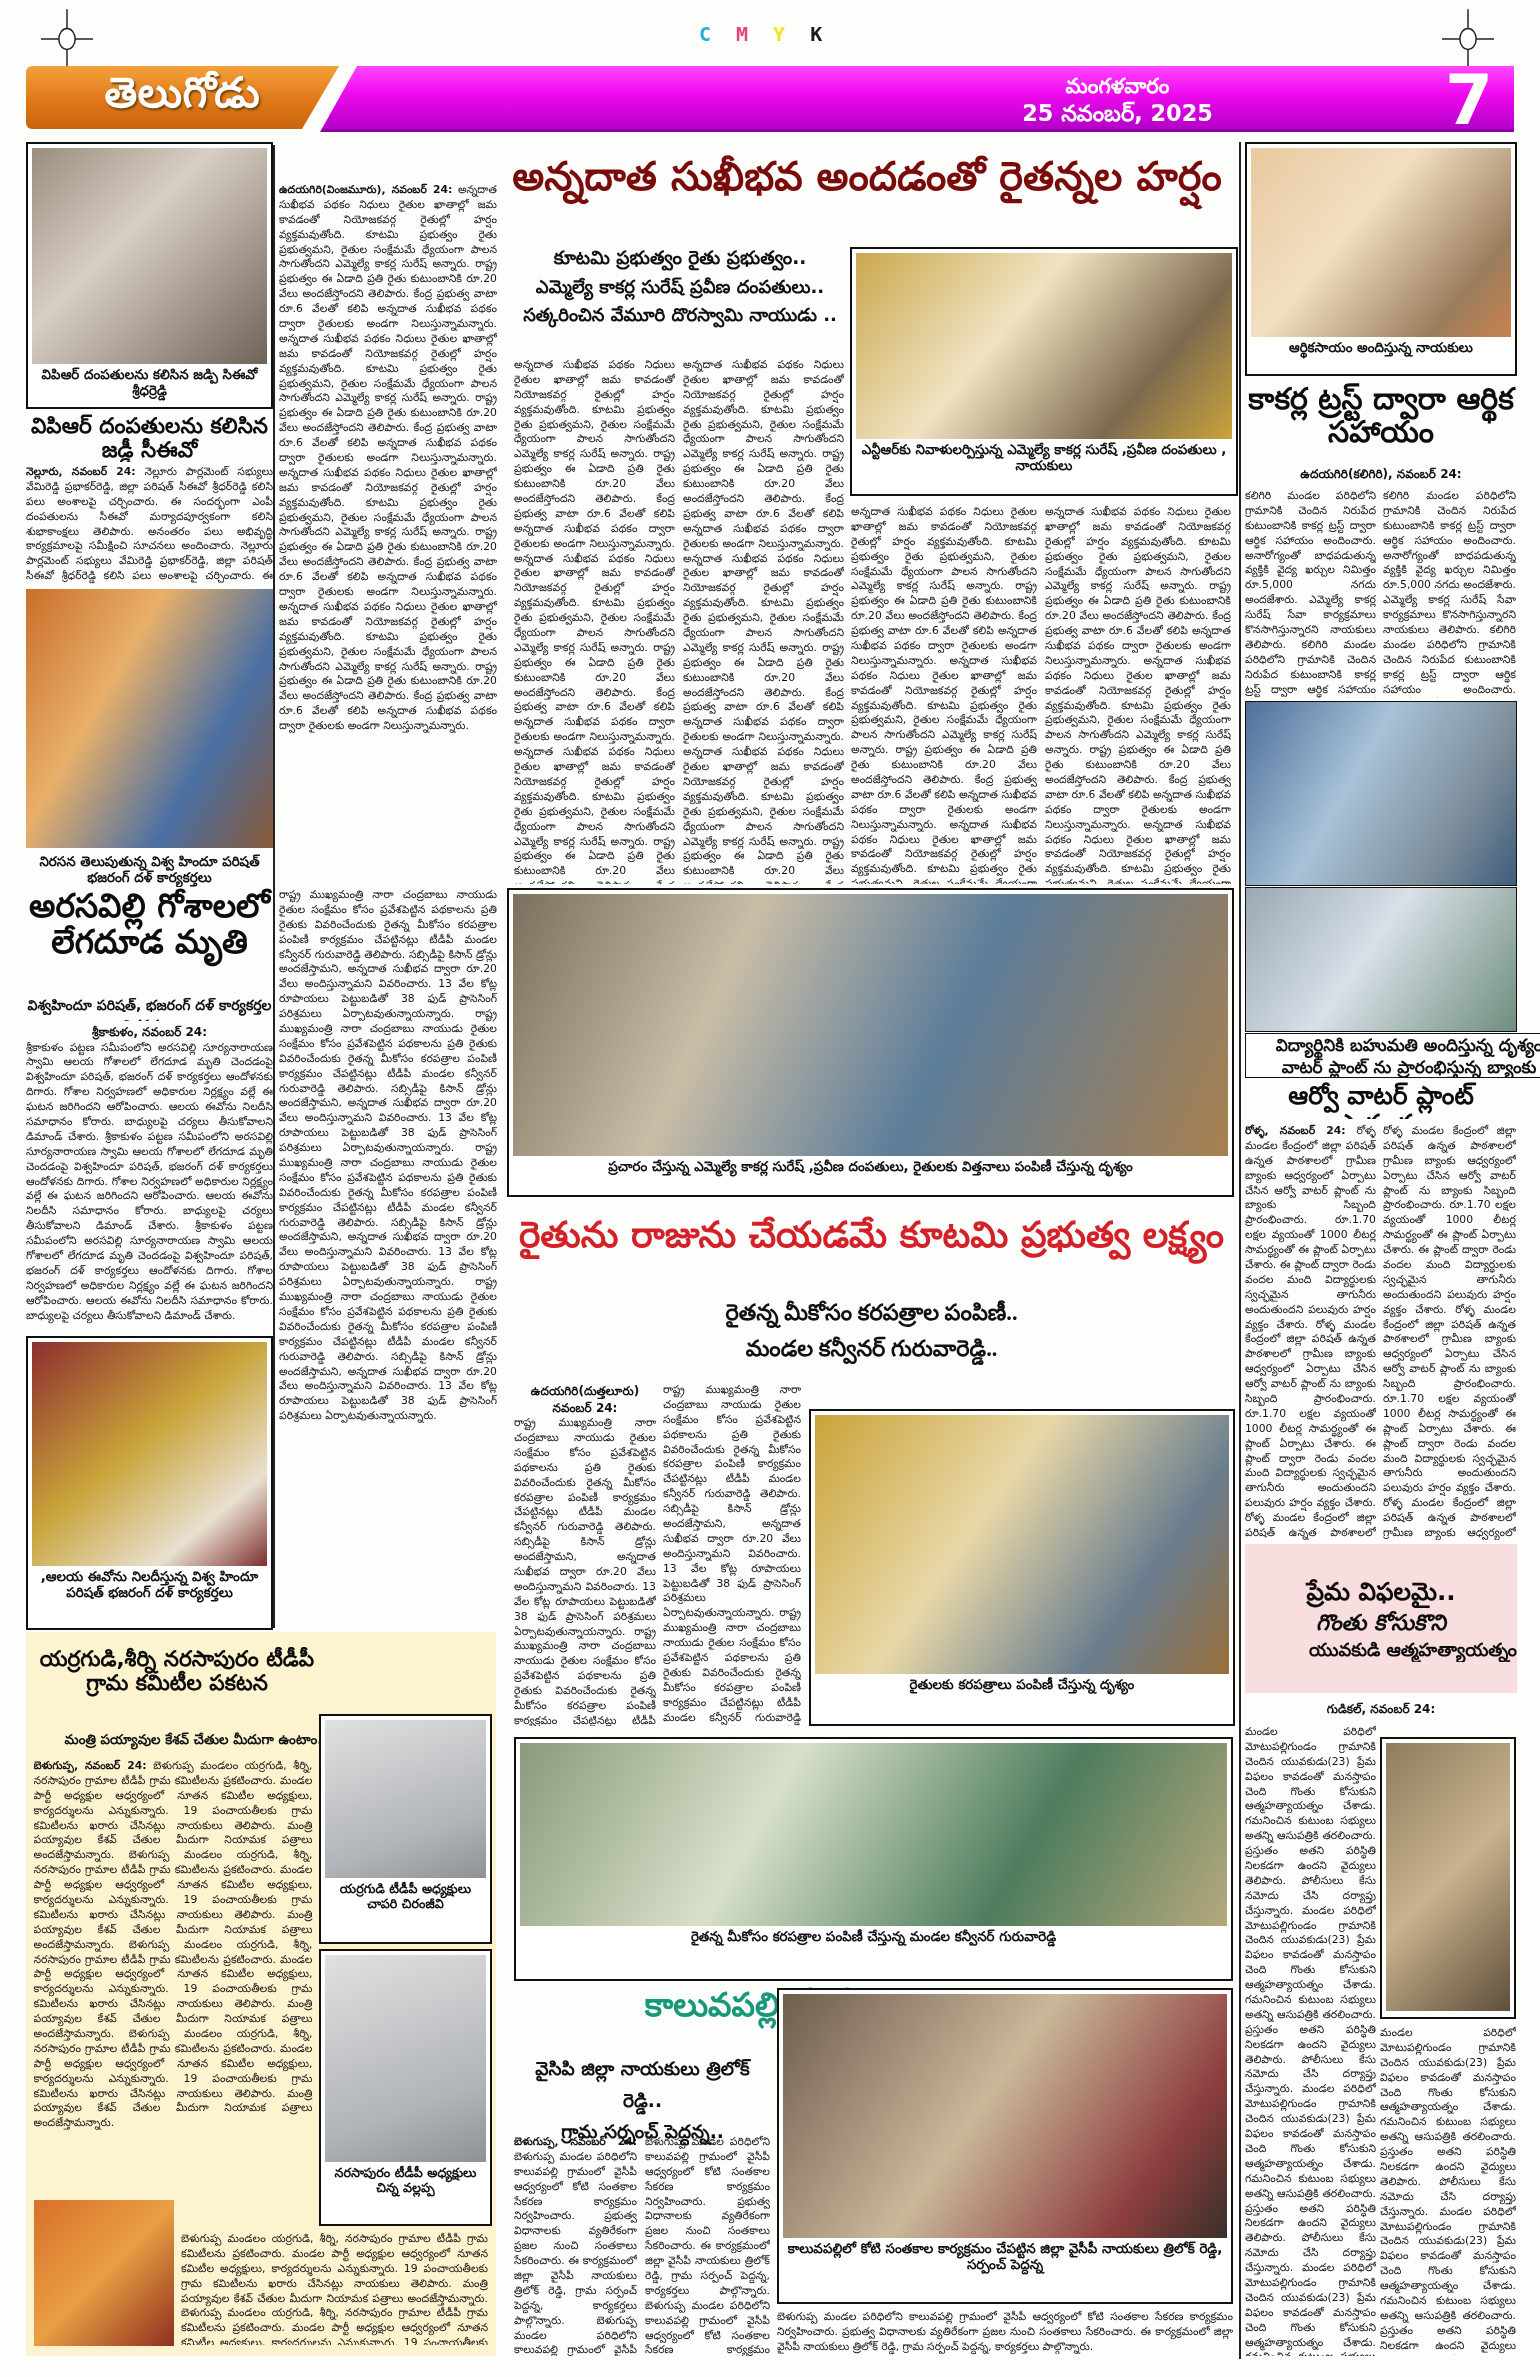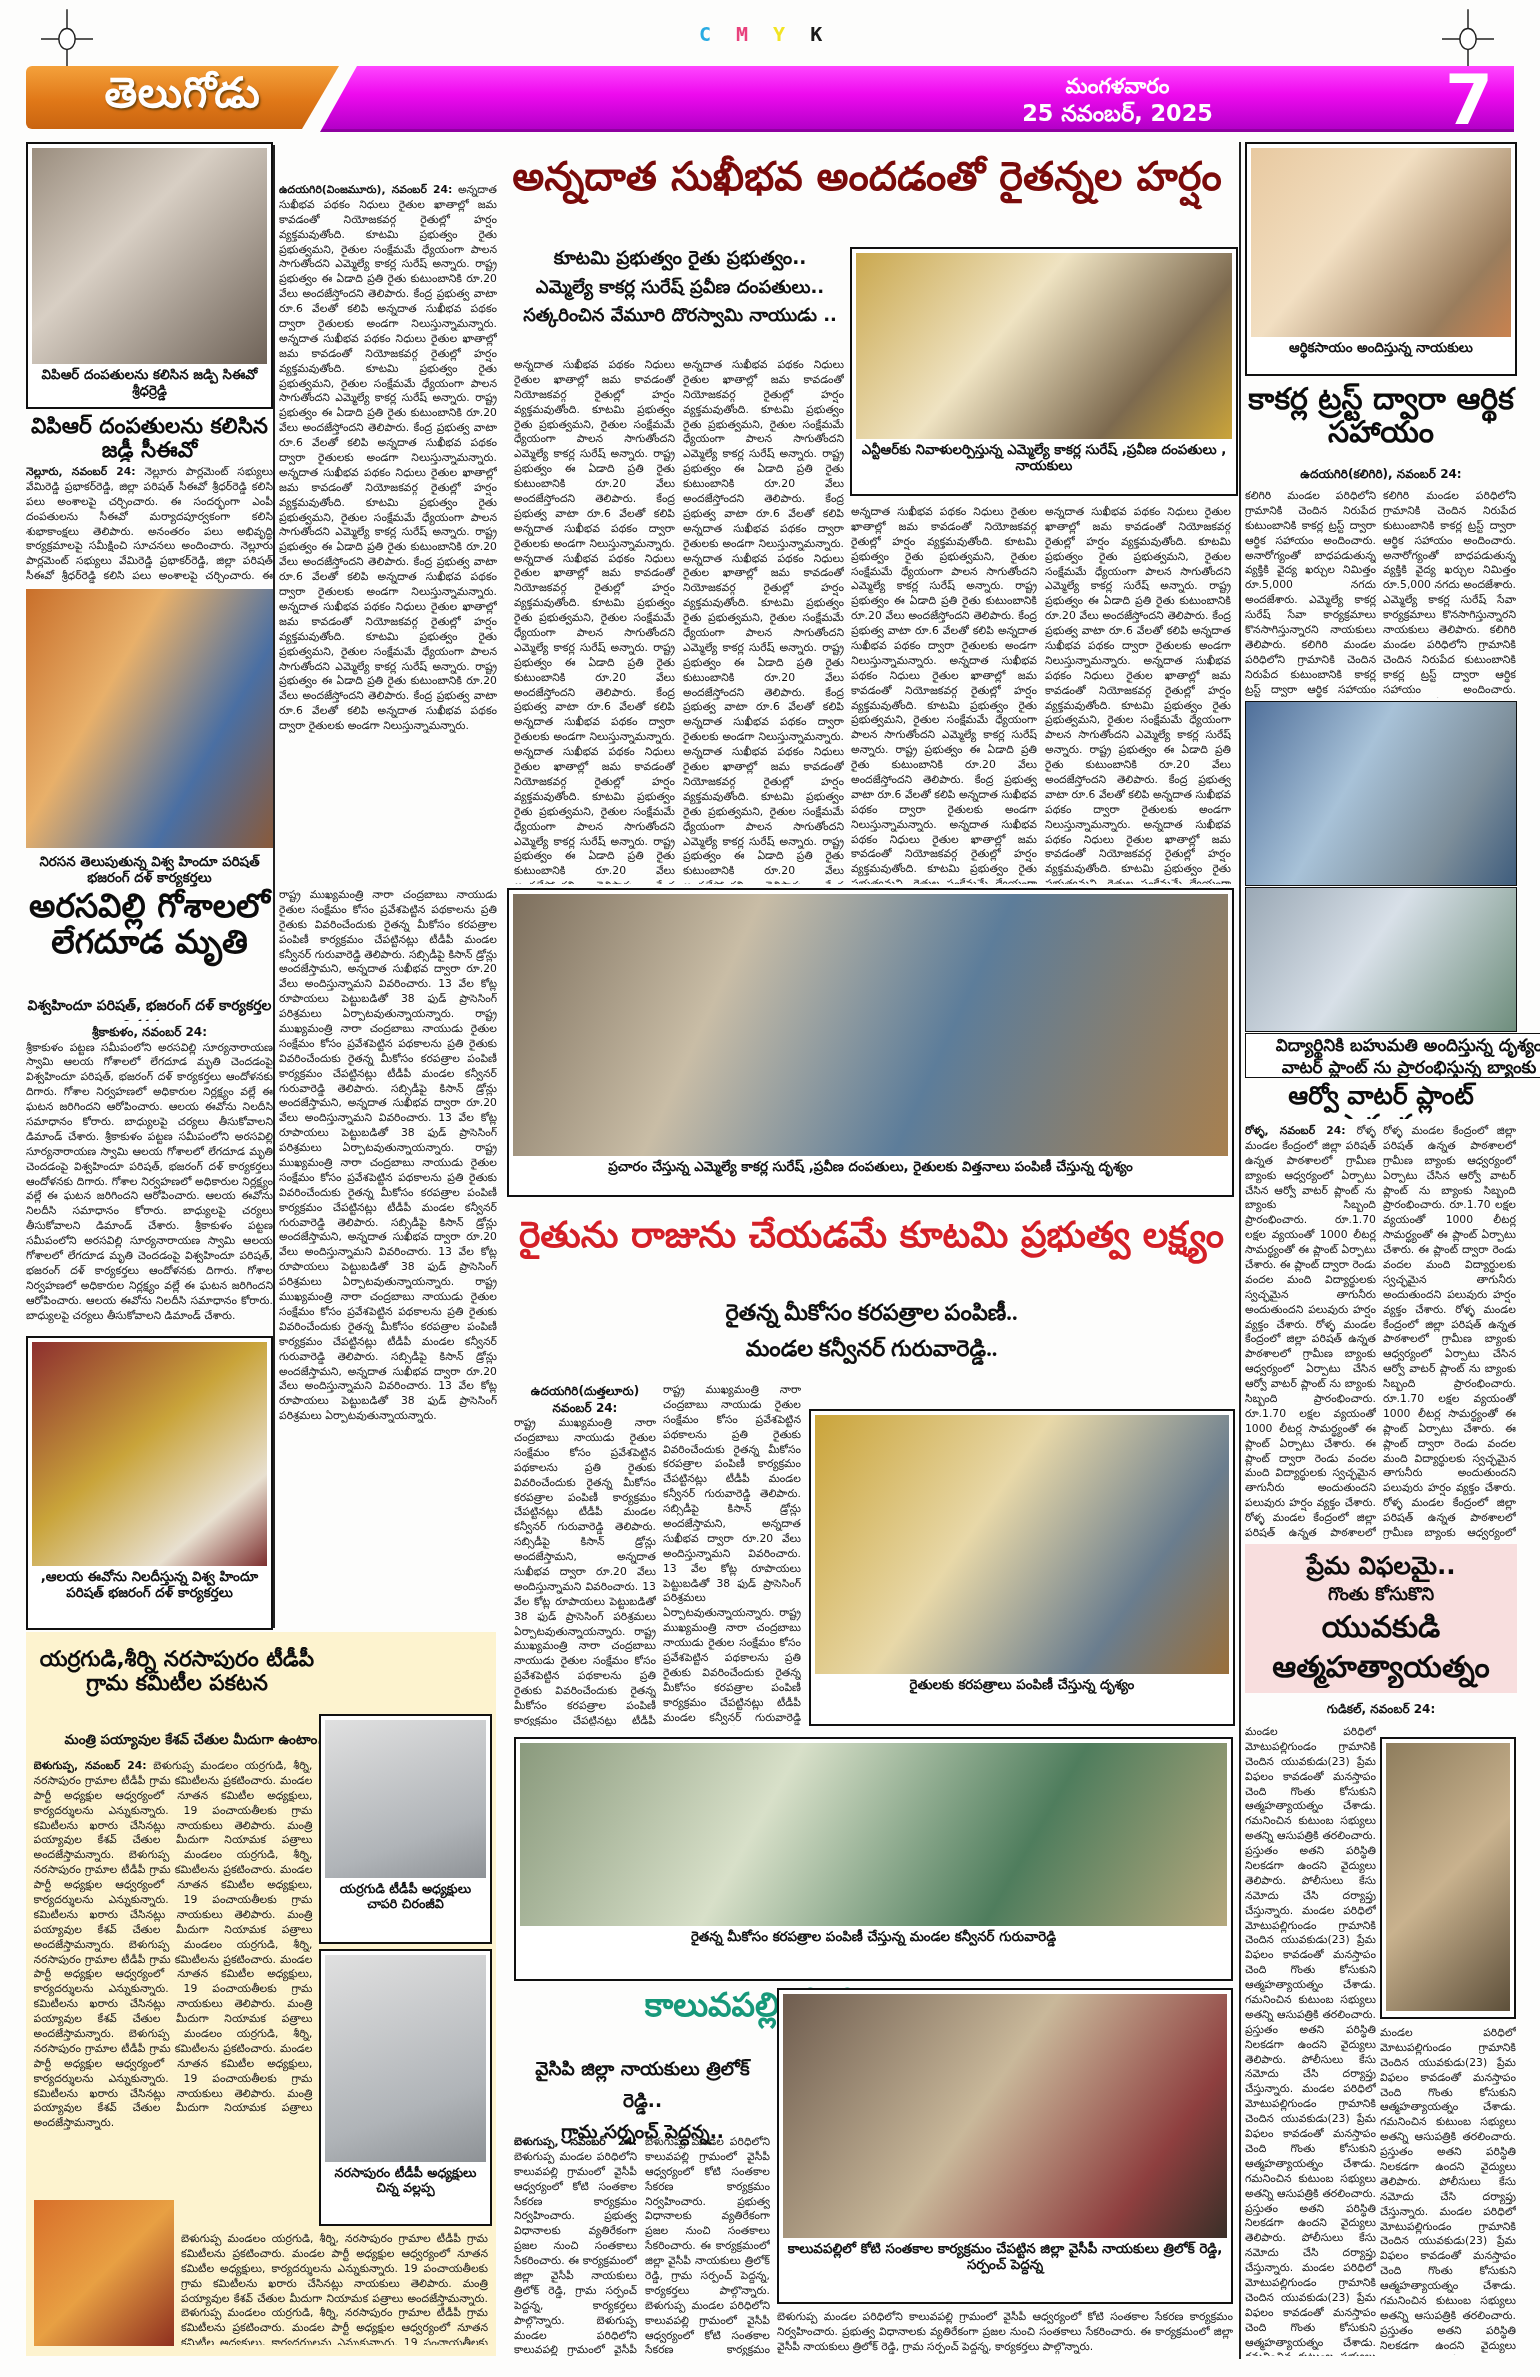--- a/index.html
+++ b/index.html
@@ -211,22 +211,22 @@
   </div>
   <div class="abs hl hl-black" style="left:1245px;top:1082px;width:272px;height:37px;font-size:25px;">ఆర్వో వాటర్ ప్లాంట్ ప్రారంభం</div>
   <div class="abs body-txt" style="left:1245px;top:1124px;width:131px;height:416px;">
     <span class="dl">రోళ్ళ, నవంబర్ 24:</span>
     <span>రోళ్ళ మండల కేంద్రంలో జిల్లా పరిషత్ ఉన్నత పాఠశాలలో గ్రామీణ బ్యాంకు ఆధ్వర్యంలో ఏర్పాటు చేసిన ఆర్వో వాటర్ ప్లాంట్ ను బ్యాంకు సిబ్బంది ప్రారంభించారు. రూ.1.70 లక్షల వ్యయంతో 1000 లీటర్ల సామర్థ్యంతో ఈ ప్లాంట్ ఏర్పాటు చేశారు. ఈ ప్లాంట్ ద్వారా రెండు వందల మంది విద్యార్థులకు స్వచ్ఛమైన తాగునీరు అందుతుందని పలువురు హర్షం వ్యక్తం చేశారు. రోళ్ళ మండల కేంద్రంలో జిల్లా పరిషత్ ఉన్నత పాఠశాలలో గ్రామీణ బ్యాంకు ఆధ్వర్యంలో ఏర్పాటు చేసిన ఆర్వో వాటర్ ప్లాంట్ ను బ్యాంకు సిబ్బంది ప్రారంభించారు. రూ.1.70 లక్షల వ్యయంతో 1000 లీటర్ల సామర్థ్యంతో ఈ ప్లాంట్ ఏర్పాటు చేశారు. ఈ ప్లాంట్ ద్వారా రెండు వందల మంది విద్యార్థులకు స్వచ్ఛమైన తాగునీరు అందుతుందని పలువురు హర్షం వ్యక్తం చేశారు. రోళ్ళ మండల కేంద్రంలో జిల్లా పరిషత్ ఉన్నత పాఠశాలలో గ్రామీణ బ్యాంకు ఆధ్వర్యంలో ఏర్పాటు చేసిన ఆర్వో వాటర్ ప్లాంట్ ను బ్యాంకు సిబ్బంది ప్రారంభించారు. రూ.1.70 లక్షల వ్యయంతో 1000 లీటర్ల సామర్థ్యంతో ఈ ప్లాంట్ ఏర్పాటు చేశారు. ఈ ప్లాంట్ ద్వారా రెండు వందల మంది విద్యార్థులకు స్వచ్ఛమైన తాగునీరు అందుతుందని పలువురు హర్షం వ్యక్తం చేశారు.</span>
   </div>
   <div class="abs body-txt" style="left:1383px;top:1124px;width:133px;height:416px;">రోళ్ళ మండల కేంద్రంలో జిల్లా పరిషత్ ఉన్నత పాఠశాలలో గ్రామీణ బ్యాంకు ఆధ్వర్యంలో ఏర్పాటు చేసిన ఆర్వో వాటర్ ప్లాంట్ ను బ్యాంకు సిబ్బంది ప్రారంభించారు. రూ.1.70 లక్షల వ్యయంతో 1000 లీటర్ల సామర్థ్యంతో ఈ ప్లాంట్ ఏర్పాటు చేశారు. ఈ ప్లాంట్ ద్వారా రెండు వందల మంది విద్యార్థులకు స్వచ్ఛమైన తాగునీరు అందుతుందని పలువురు హర్షం వ్యక్తం చేశారు. రోళ్ళ మండల కేంద్రంలో జిల్లా పరిషత్ ఉన్నత పాఠశాలలో గ్రామీణ బ్యాంకు ఆధ్వర్యంలో ఏర్పాటు చేసిన ఆర్వో వాటర్ ప్లాంట్ ను బ్యాంకు సిబ్బంది ప్రారంభించారు. రూ.1.70 లక్షల వ్యయంతో 1000 లీటర్ల సామర్థ్యంతో ఈ ప్లాంట్ ఏర్పాటు చేశారు. ఈ ప్లాంట్ ద్వారా రెండు వందల మంది విద్యార్థులకు స్వచ్ఛమైన తాగునీరు అందుతుందని పలువురు హర్షం వ్యక్తం చేశారు. రోళ్ళ మండల కేంద్రంలో జిల్లా పరిషత్ ఉన్నత పాఠశాలలో గ్రామీణ బ్యాంకు ఆధ్వర్యంలో ఏర్పాటు చేసిన ఆర్వో వాటర్ ప్లాంట్ ను బ్యాంకు సిబ్బంది ప్రారంభించారు. రూ.1.70 లక్షల వ్యయంతో 1000 లీటర్ల సామర్థ్యంతో ఈ ప్లాంట్ ఏర్పాటు చేశారు. ఈ ప్లాంట్ ద్వారా రెండు వందల మంది విద్యార్థులకు స్వచ్ఛమైన తాగునీరు అందుతుందని పలువురు హర్షం వ్యక్తం చేశారు.</div>
 
   <div class="abs pinkbox" style="left:1245px;top:1544px;width:272px;height:149px;">
     <div class="hl hl-black" style="font-size:24.6px;line-height:1.35;">ప్రేమ విఫలమై..</div>
-    <div class="hl hl-black" style="font-size:18px;line-height:1.35;">గొంతు కోసుకొని</div>
-    <div class="hl hl-black" style="font-size:30px;line-height:1.35;">యువకుడి ఆత్మహత్యాయత్నం</div>
+    <div class="hl hl-black" style="font-size:22px;line-height:1.35;font-style:italic;">గొంతు కోసుకొని</div>
+    <div class="hl hl-black" style="font-size:18px;line-height:1.35;text-align:right;">యువకుడి ఆత్మహత్యాయత్నం</div>
   </div>
   <div class="abs dl-center" style="left:1245px;top:1702px;width:272px;height:19.4px;">గుడికల్, నవంబర్ 24:</div>
   <div class="abs body-txt" style="left:1245px;top:1725px;width:131px;height:631px;">మండల పరిధిలో మోటుపల్లిగుండం గ్రామానికి చెందిన యువకుడు(23) ప్రేమ విఫలం కావడంతో మనస్తాపం చెంది గొంతు కోసుకుని ఆత్మహత్యాయత్నం చేశాడు. గమనించిన కుటుంబ సభ్యులు అతన్ని ఆసుపత్రికి తరలించారు. ప్రస్తుతం అతని పరిస్థితి నిలకడగా ఉందని వైద్యులు తెలిపారు. పోలీసులు కేసు నమోదు చేసి దర్యాప్తు చేస్తున్నారు. మండల పరిధిలో మోటుపల్లిగుండం గ్రామానికి చెందిన యువకుడు(23) ప్రేమ విఫలం కావడంతో మనస్తాపం చెంది గొంతు కోసుకుని ఆత్మహత్యాయత్నం చేశాడు. గమనించిన కుటుంబ సభ్యులు అతన్ని ఆసుపత్రికి తరలించారు. ప్రస్తుతం అతని పరిస్థితి నిలకడగా ఉందని వైద్యులు తెలిపారు. పోలీసులు కేసు నమోదు చేసి దర్యాప్తు చేస్తున్నారు. మండల పరిధిలో మోటుపల్లిగుండం గ్రామానికి చెందిన యువకుడు(23) ప్రేమ విఫలం కావడంతో మనస్తాపం చెంది గొంతు కోసుకుని ఆత్మహత్యాయత్నం చేశాడు. గమనించిన కుటుంబ సభ్యులు అతన్ని ఆసుపత్రికి తరలించారు. ప్రస్తుతం అతని పరిస్థితి నిలకడగా ఉందని వైద్యులు తెలిపారు. పోలీసులు కేసు నమోదు చేసి దర్యాప్తు చేస్తున్నారు. మండల పరిధిలో మోటుపల్లిగుండం గ్రామానికి చెందిన యువకుడు(23) ప్రేమ విఫలం కావడంతో మనస్తాపం చెంది గొంతు కోసుకుని ఆత్మహత్యాయత్నం చేశాడు. గమనించిన కుటుంబ సభ్యులు అతన్ని ఆసుపత్రికి తరలించారు. ప్రస్తుతం అతని పరిస్థితి నిలకడగా ఉందని వైద్యులు తెలిపారు. పోలీసులు కేసు నమోదు చేసి దర్యాప్తు చేస్తున్నారు.</div>
   <div class="abs pframe" style="left:1380px;top:1737px;width:136px;height:282px;">
     <div class="photo g-squat" style="height:268px;"></div>
   </div>
   <div class="abs body-txt" style="left:1380px;top:2026px;width:136px;height:329px;">మండల పరిధిలో మోటుపల్లిగుండం గ్రామానికి చెందిన యువకుడు(23) ప్రేమ విఫలం కావడంతో మనస్తాపం చెంది గొంతు కోసుకుని ఆత్మహత్యాయత్నం చేశాడు. గమనించిన కుటుంబ సభ్యులు అతన్ని ఆసుపత్రికి తరలించారు. ప్రస్తుతం అతని పరిస్థితి నిలకడగా ఉందని వైద్యులు తెలిపారు. పోలీసులు కేసు నమోదు చేసి దర్యాప్తు చేస్తున్నారు. మండల పరిధిలో మోటుపల్లిగుండం గ్రామానికి చెందిన యువకుడు(23) ప్రేమ విఫలం కావడంతో మనస్తాపం చెంది గొంతు కోసుకుని ఆత్మహత్యాయత్నం చేశాడు. గమనించిన కుటుంబ సభ్యులు అతన్ని ఆసుపత్రికి తరలించారు. ప్రస్తుతం అతని పరిస్థితి నిలకడగా ఉందని వైద్యులు తెలిపారు. పోలీసులు కేసు నమోదు చేసి దర్యాప్తు చేస్తున్నారు.</div>
 
 </div>
 

